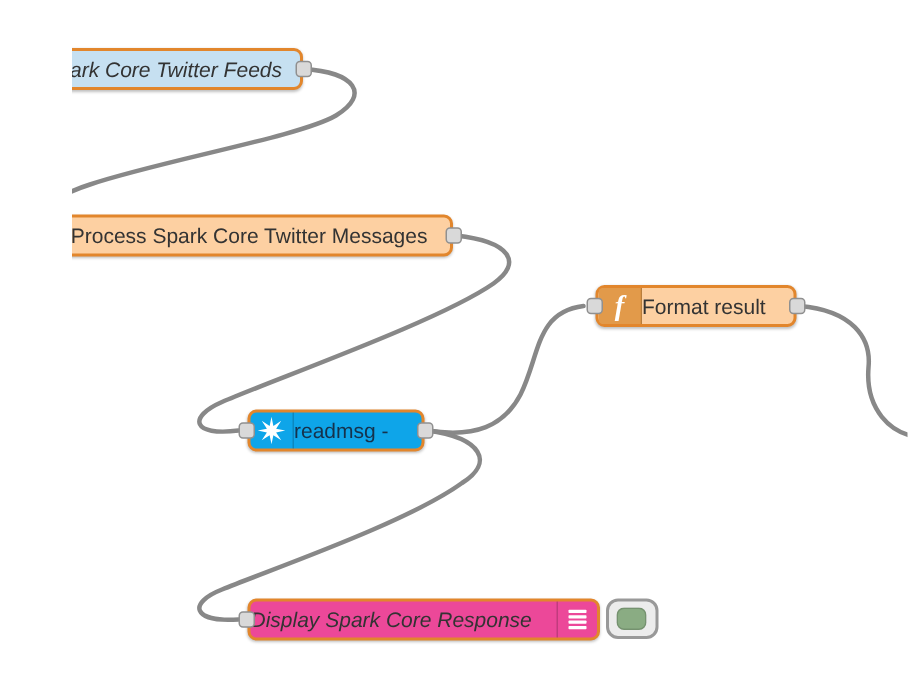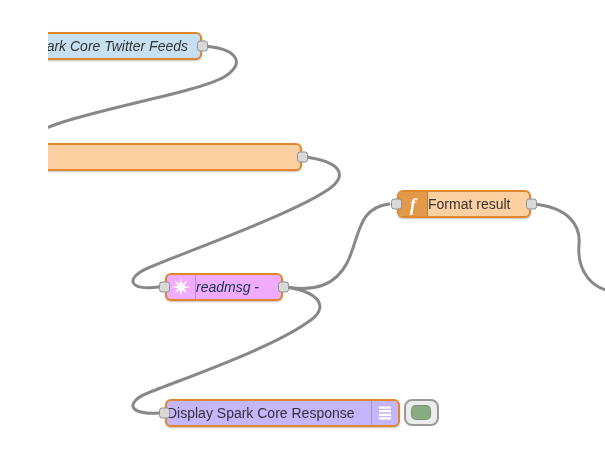--- a/index.html
+++ b/index.html
@@ -11,23 +11,23 @@
   #wires path{stroke:#888888;stroke-width:3;fill:none;stroke-linecap:round;}
   .node{
     position:absolute;height:28px;box-sizing:border-box;
     border:2px solid #e2862c;border-radius:6px;
     box-shadow:0 1px 2px rgba(0,0,0,0.25);
     display:flex;align-items:center;
     font-size:14px;color:#333333;white-space:nowrap;
   }
   .n1{left:-58px;top:32px;width:212px;background:#c6e0f1;font-style:italic;justify-content:flex-end;padding-right:12px;}
   .n2{left:-30px;top:143px;width:284px;background:#fdd0a2;justify-content:flex-end;padding-right:15px;}
-  .n3{left:117px;top:273px;width:118px;background:#f0abfc;color:#16324c;font-style:italic;}
+  .n3{left:117px;top:273px;width:118px;background:#0ea5e9;color:#16324c;}
   .n4{left:349px;top:190px;width:134px;background:#fdd0a2;}
-  .n5{left:117px;top:399px;width:235px;background:#c4b5fd;}
+  .n5{left:117px;top:399px;width:235px;background:#ec4899;font-style:italic;}
   .n6{left:578px;top:278px;width:70px;background:#c6e0f1;font-style:italic;padding-left:14px;}
   .icon-box{
     height:100%;width:28px;flex:0 0 28px;display:flex;align-items:center;justify-content:center;
     border-right:1px solid rgba(0,0,0,0.18);
   }
   .icon-box.right{border-right:none;border-left:1px solid rgba(0,0,0,0.18);width:26px;flex:0 0 26px;}
   .icon-box.fn{background:#e29a4a;border-radius:3px 0 0 3px;}
   .f-glyph{font-family:"Liberation Serif",serif;font-style:italic;font-weight:bold;font-size:19px;color:#ffffff;line-height:1;}
   .grow-label{flex:1;text-align:left;}
   .port{
@@ -58,20 +58,21 @@
     <path d="M 237 287 C 273 292 282 308 260 322 C 224 348 137 378 100 393 C 77 402 80 415 111 413"></path>
     <path d="M 485 204 C 520 207 533 225 531 245 C 529 270 543 292 572 292"></path>
   </svg>
 
   <div class="node n1">
     <span>ark Core Twitter Feeds</span>
     <span class="port out"></span>
   </div>
 
   <div class="node n2">
+    <span>Process Spark Core Twitter Messages</span>
     <span class="port out"></span>
   </div>
 
   <div class="node n3">
     <span class="icon-box">
       <svg width="20" height="20" viewBox="0 0 24 24" xmlns="http://www.w3.org/2000/svg">
         <polygon fill="#ffffff" points="23,12 15.7,13.5 19.8,19.8 13.5,15.7 12,23 10.5,15.7 4.2,19.8 8.3,13.5 1,12 8.3,10.5 4.2,4.2 10.5,8.3 12,1 13.5,8.3 19.8,4.2 15.7,10.5"></polygon>
       </svg>
     </span>
     <span class="grow-label">readmsg -</span>

